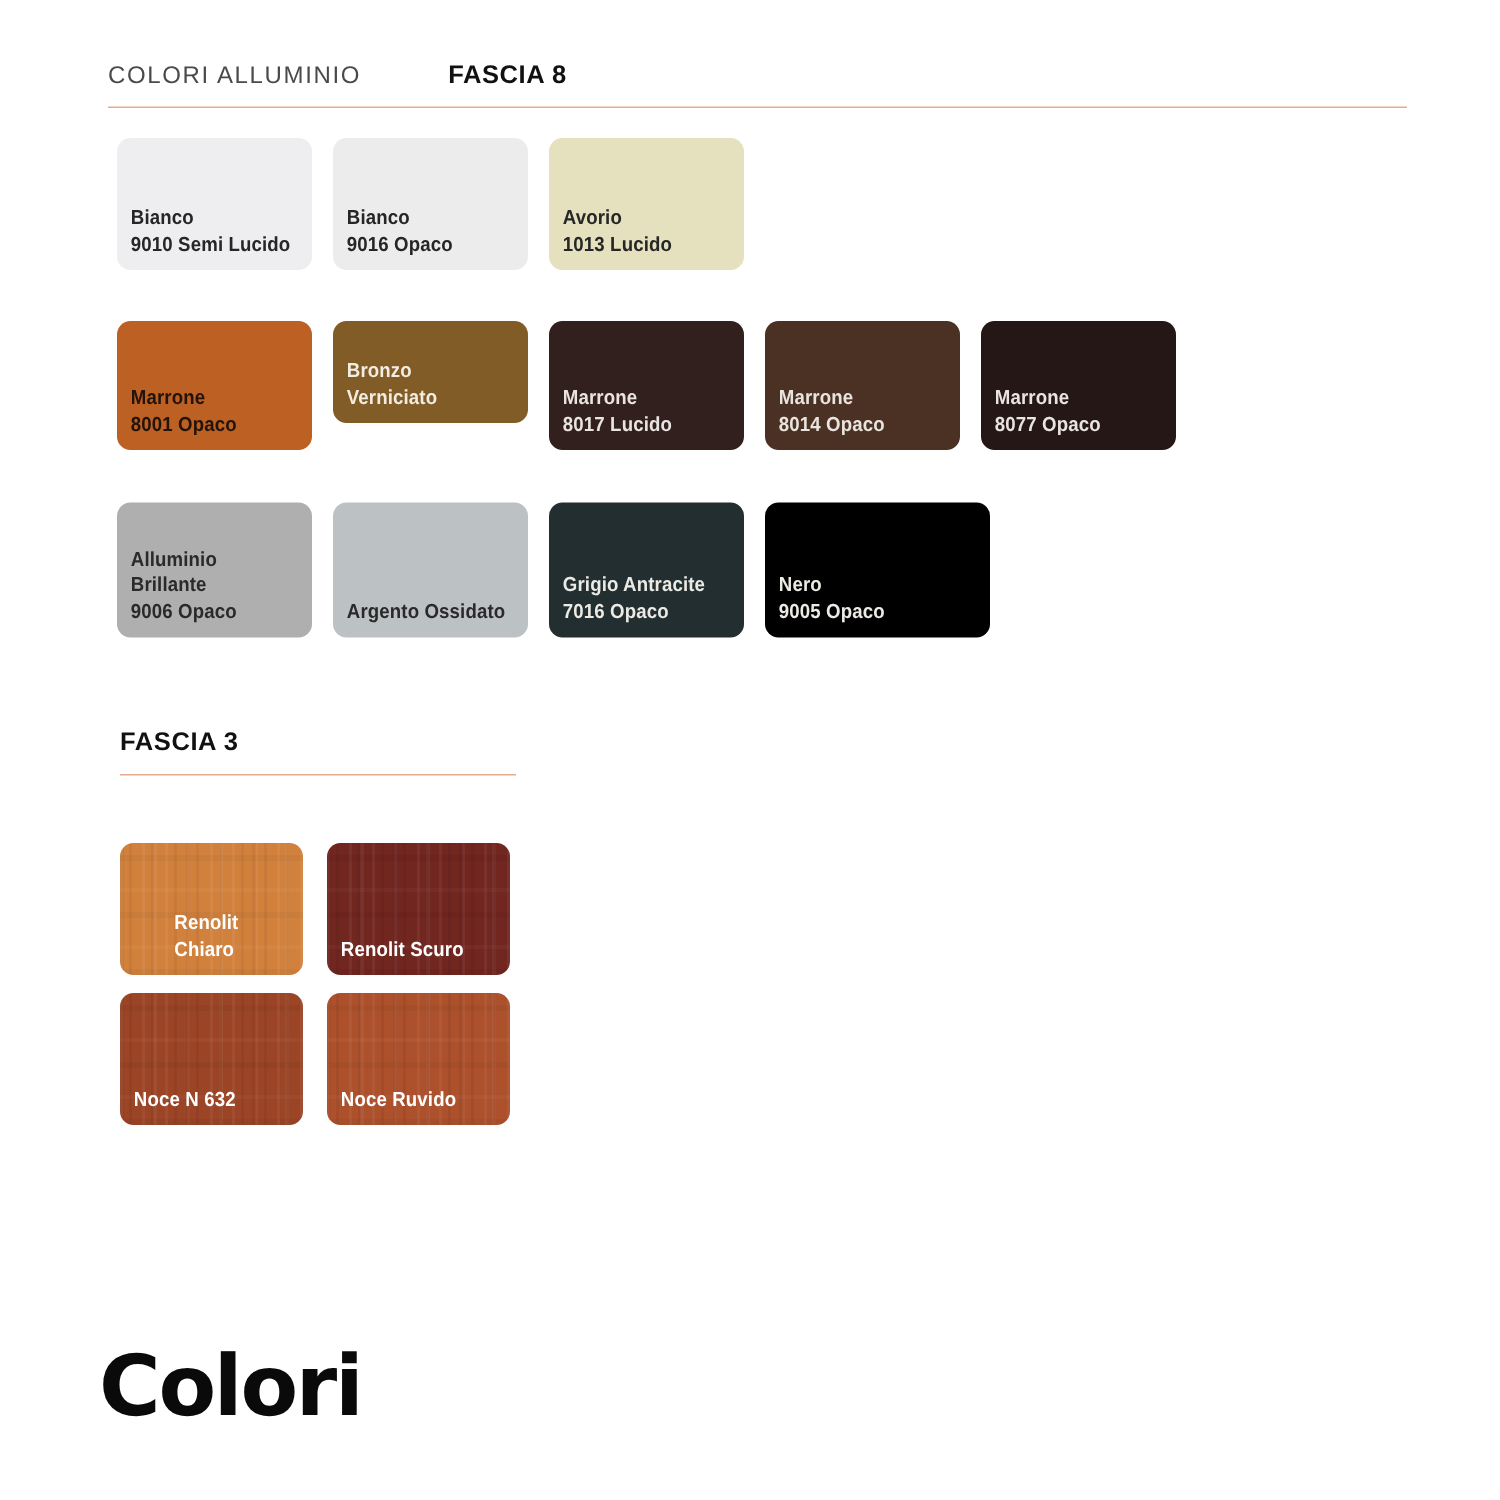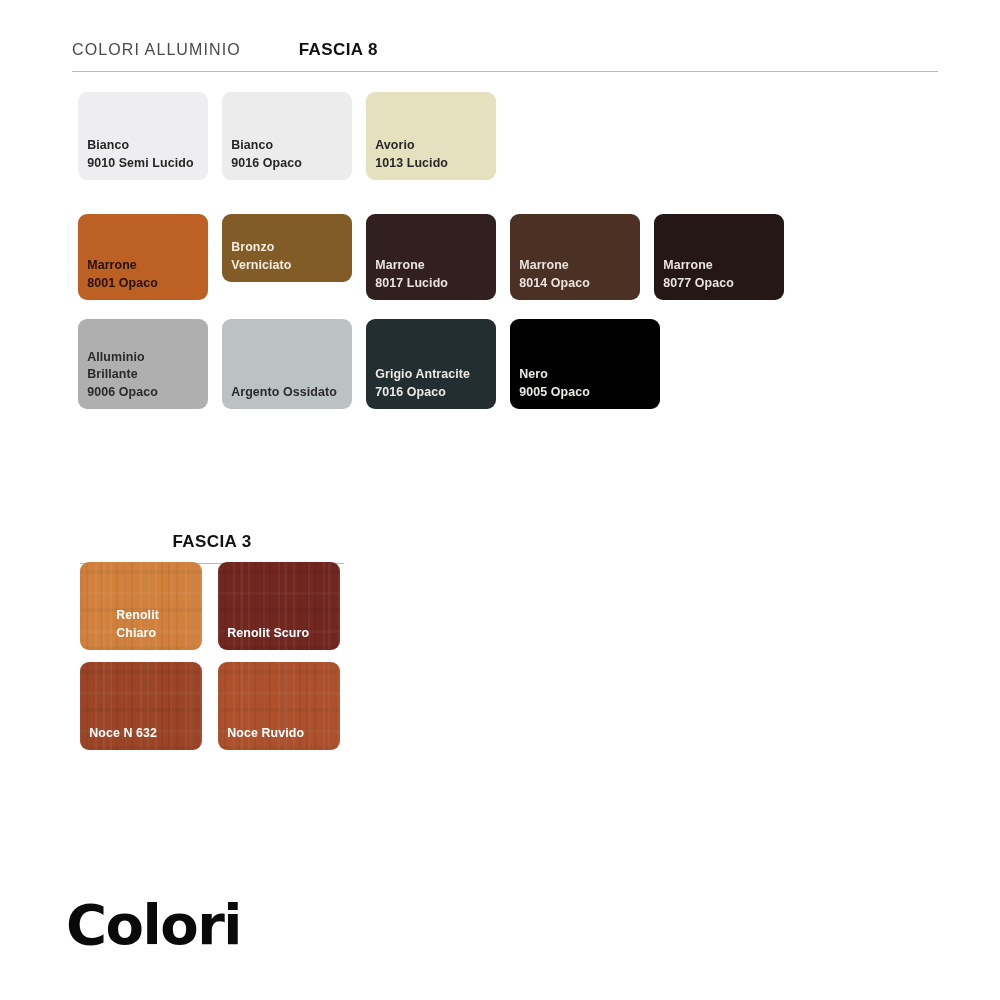--- a/index.html
+++ b/index.html
@@ -24,24 +24,24 @@
     box-sizing: border-box;
   }
   .section-header.fascia1 {
     left: 72px;
     top: 40px;
     width: 866px;
     height: 32px;
   }
   .section-header.fascia3 {
     left: 80px;
-    top: 532px;
+    top: 485px;
     width: 264px;
     height: 32px;
-    justify-content: center;
+    justify-content: flex-start;
   }
   .header-cat {
     font-size: 16px;
     letter-spacing: 1.1px;
     color: #4a4a4a;
     font-weight: 400;
     font-family: "Liberation Sans", sans-serif;
     white-space: nowrap;
   }
   .header-band {
@@ -180,21 +180,21 @@
       </div>
       <div class="swatch" style="background: rgb(74, 49, 36); width: 130px; height: 86px; margin-left: 14px;">
         <div class="swatch-label" style="color: rgb(233, 228, 222);">Marrone
 8014 Opaco</div>
       </div>
       <div class="swatch" style="background: rgb(36, 23, 21); width: 130px; height: 86px; margin-left: 14px;">
         <div class="swatch-label" style="color: rgb(233, 228, 222);">Marrone
 8077 Opaco</div>
       </div>
     </div>
-    <div class="swatch-row" style="margin-top: 19px;">
+    <div class="swatch-row" style="margin-top: 35px;">
       <div class="swatch" style="background: rgb(175, 175, 175); width: 130px; height: 90px;">
         <div class="swatch-label" style="color: rgb(42, 42, 42);">Alluminio
 Brillante
 9006 Opaco</div>
       </div>
       <div class="swatch" style="background: rgb(188, 193, 195); width: 130px; height: 90px; margin-left: 14px;">
         <div class="swatch-label" style="color: rgb(42, 42, 42);">Argento Ossidato</div>
       </div>
       <div class="swatch" style="background: rgb(34, 46, 47); width: 130px; height: 90px; margin-left: 14px;">
         <div class="swatch-label" style="color: rgb(236, 234, 228);">Grigio Antracite

